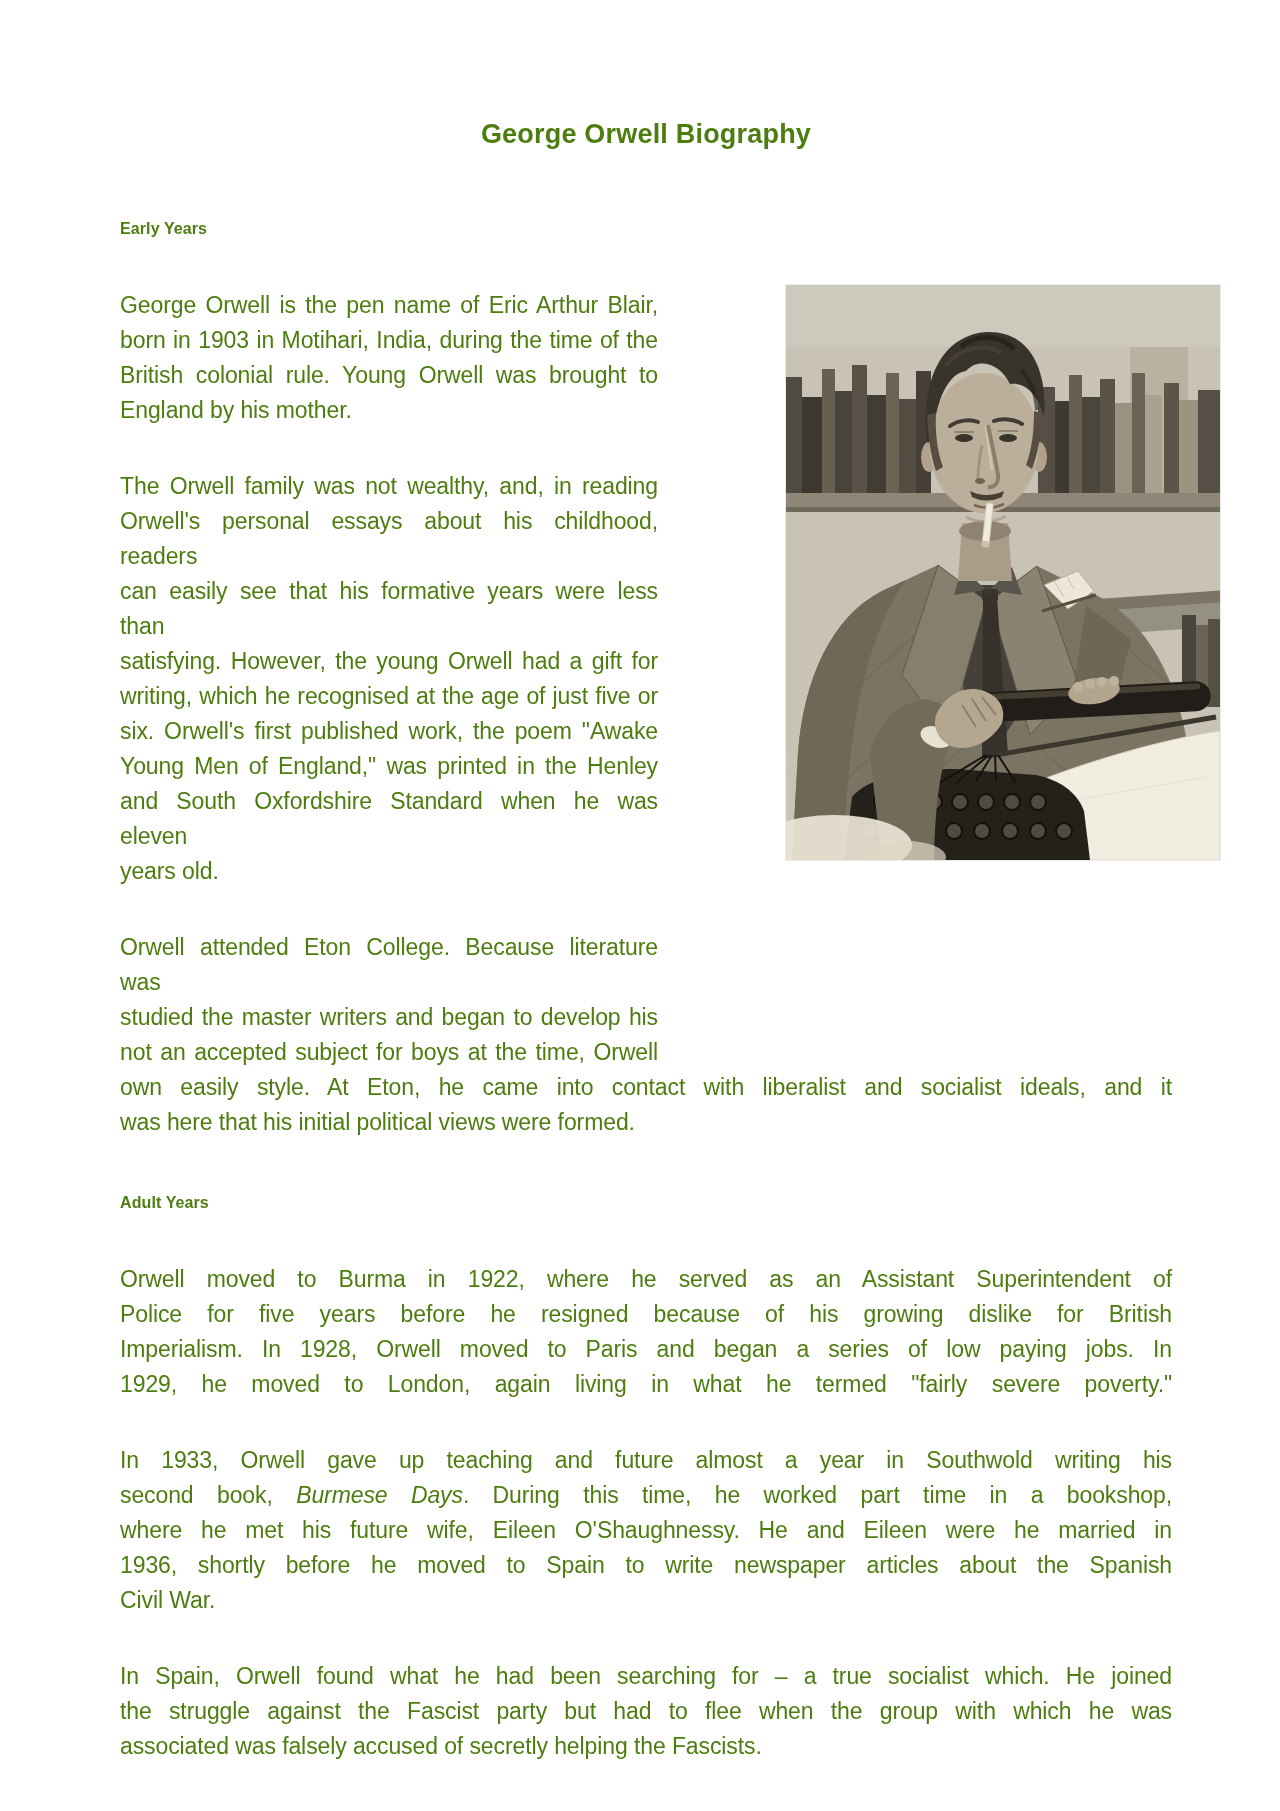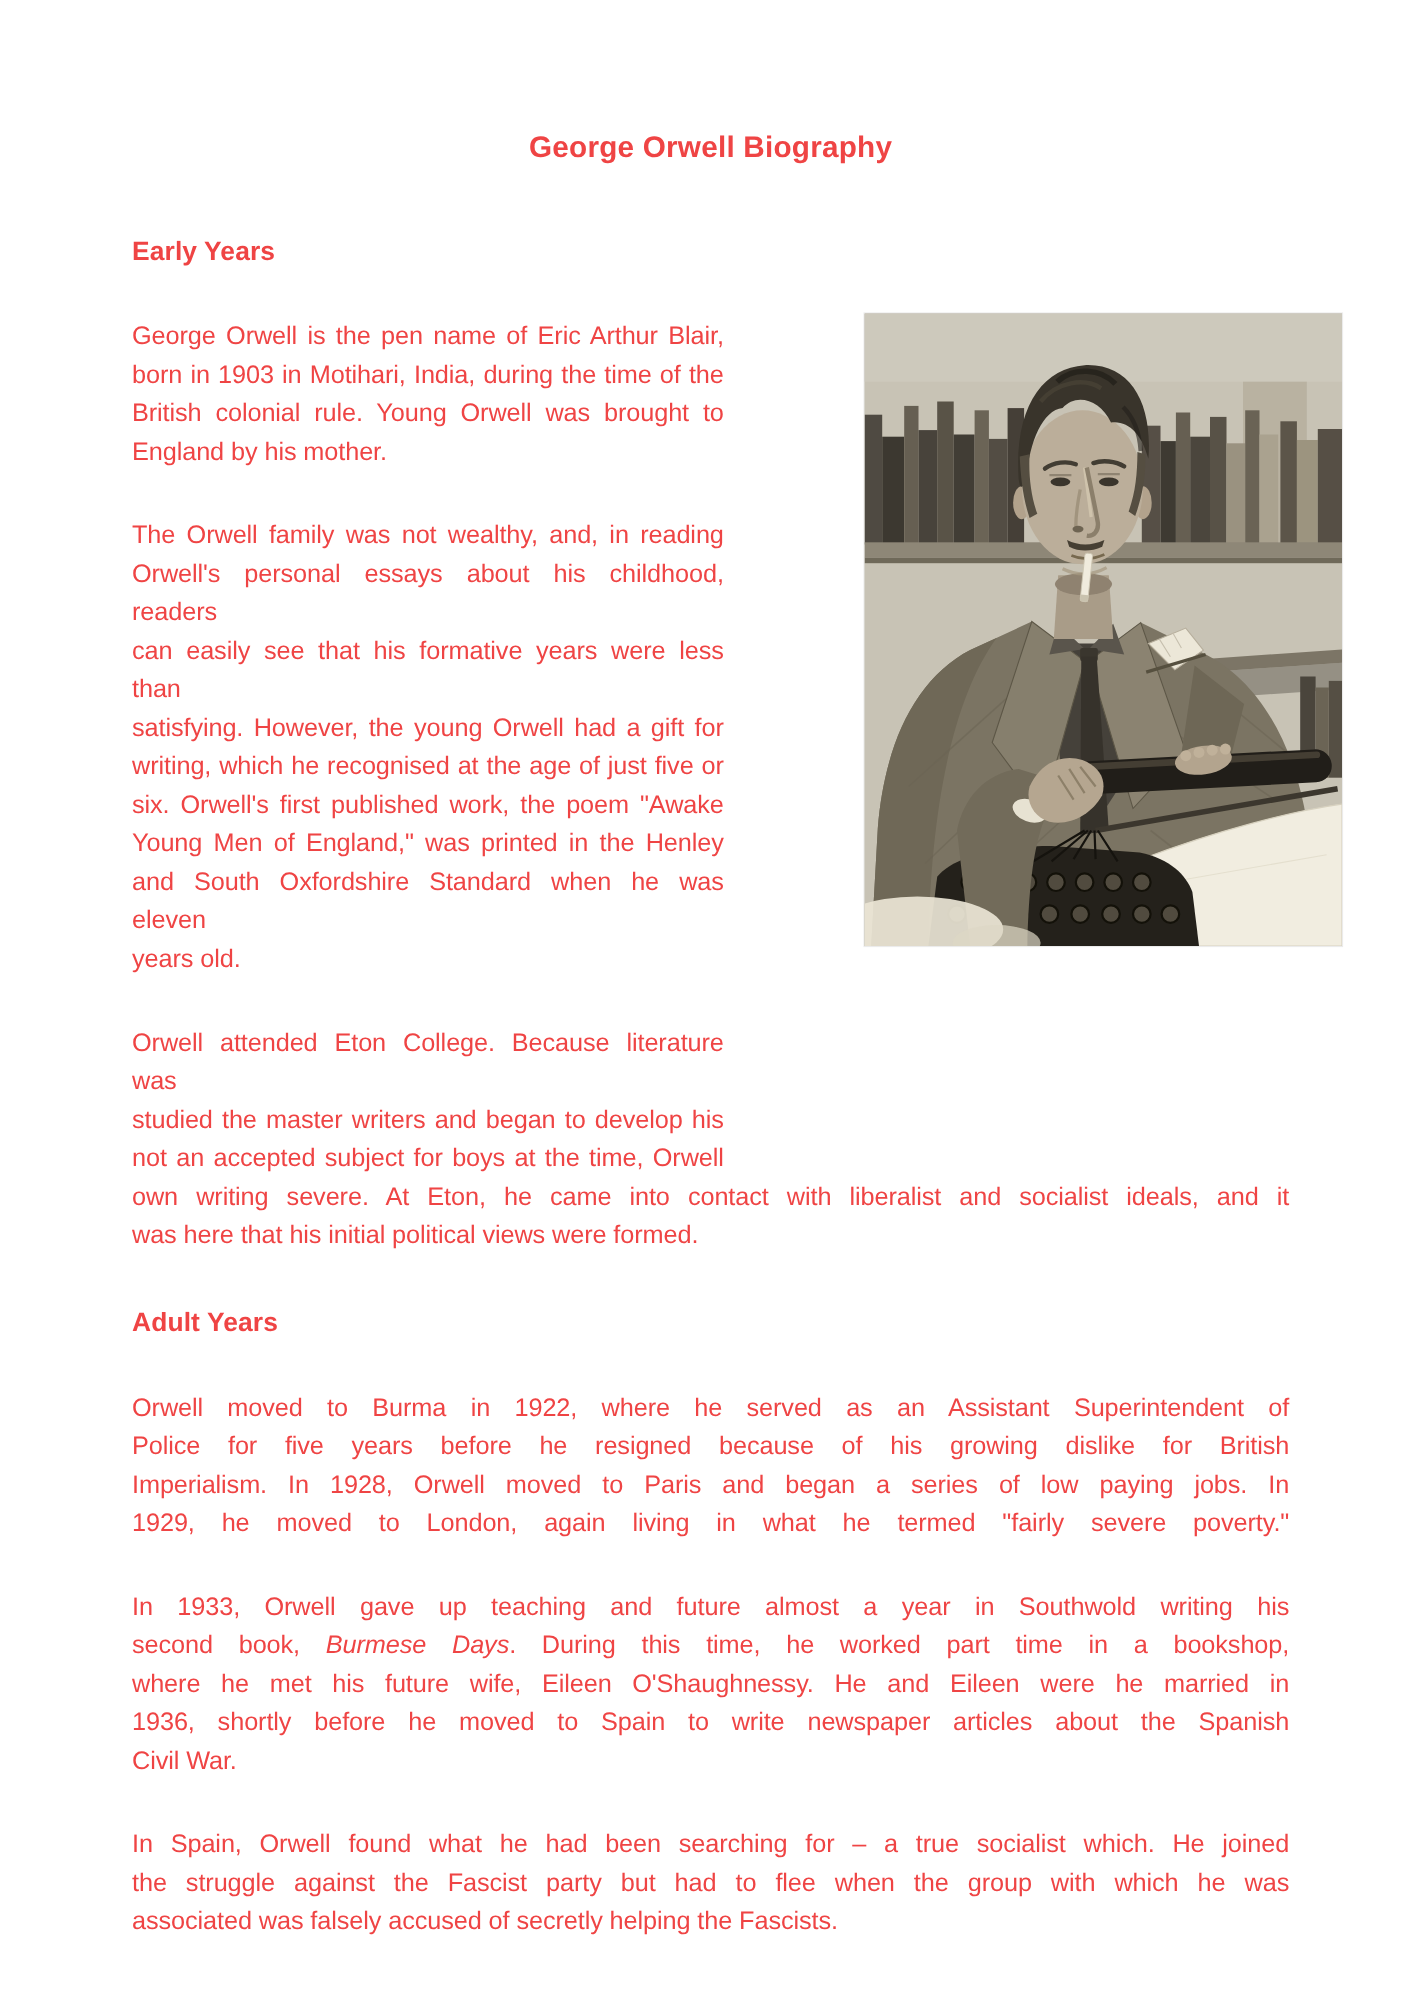--- a/index.html
+++ b/index.html
@@ -3,32 +3,32 @@
 <meta charset="utf-8">
 <style>
   html,body { margin:0; padding:0; background:#ffffff; }
   .page {
     position:relative;
     width:1280px; height:1811px;
     margin:0 auto;
     background:#ffffff;
     overflow:hidden;
     font-family:"Liberation Sans", sans-serif;
-    color:#ef4444;
+    color:#4d7c0f;
   }
   .content { padding:0 108px 0 120px; }
   .doc-title {
     margin:0; padding-top:116px;
     font-size:27px; line-height:36px;
     font-weight:bold; text-align:center;
     letter-spacing:.2px;
   }
   .sec-h {
     margin:59px 0 0 0;
-    font-size:24px; line-height:36px;
+    font-size:16px; line-height:36px;
     font-weight:bold; letter-spacing:.1px;
   }
   .sec-h.second { margin-top:45px; }
   .para { margin:41px 0 0 0; }
   .line {
     font-size:23px; line-height:35px;
     letter-spacing:-0.1px;
     text-align:justify; text-align-last:left;
     white-space:normal;
   }
@@ -64,21 +64,21 @@
           <div class="line narrow jfull">writing, which he recognised at the age of just five or</div>
           <div class="line narrow jfull">six. Orwell's first published work, the poem "Awake</div>
           <div class="line narrow jfull">Young Men of England," was printed in the Henley</div>
           <div class="line narrow jfull">and South Oxfordshire Standard when he was eleven</div>
           <div class="line narrow">years old.</div>
         </div>
         <div class="para">
           <div class="line narrow jfull">Orwell attended Eton College. Because literature was</div>
           <div class="line narrow jfull">studied the master writers and began to develop his</div>
           <div class="line narrow jfull">not an accepted subject for boys at the time, Orwell</div>
-          <div class="line jfull">own writing severe. At Eton, he came into contact with liberalist and socialist ideals, and it</div>
+          <div class="line jfull">own easily style. At Eton, he came into contact with liberalist and socialist ideals, and it</div>
           <div class="line">was here that his initial political views were formed.</div>
         </div>
         <h2 class="sec-h second">Adult Years</h2>
         <div class="para">
           <div class="line jfull">Orwell moved to Burma in 1922, where he served as an Assistant Superintendent of</div>
           <div class="line jfull">Police for five years before he resigned because of his growing dislike for British</div>
           <div class="line jfull">Imperialism. In 1928, Orwell moved to Paris and began a series of low paying jobs. In</div>
           <div class="line jfull">1929, he moved to London, again living in what he termed "fairly severe poverty."</div>
         </div>
         <div class="para">

